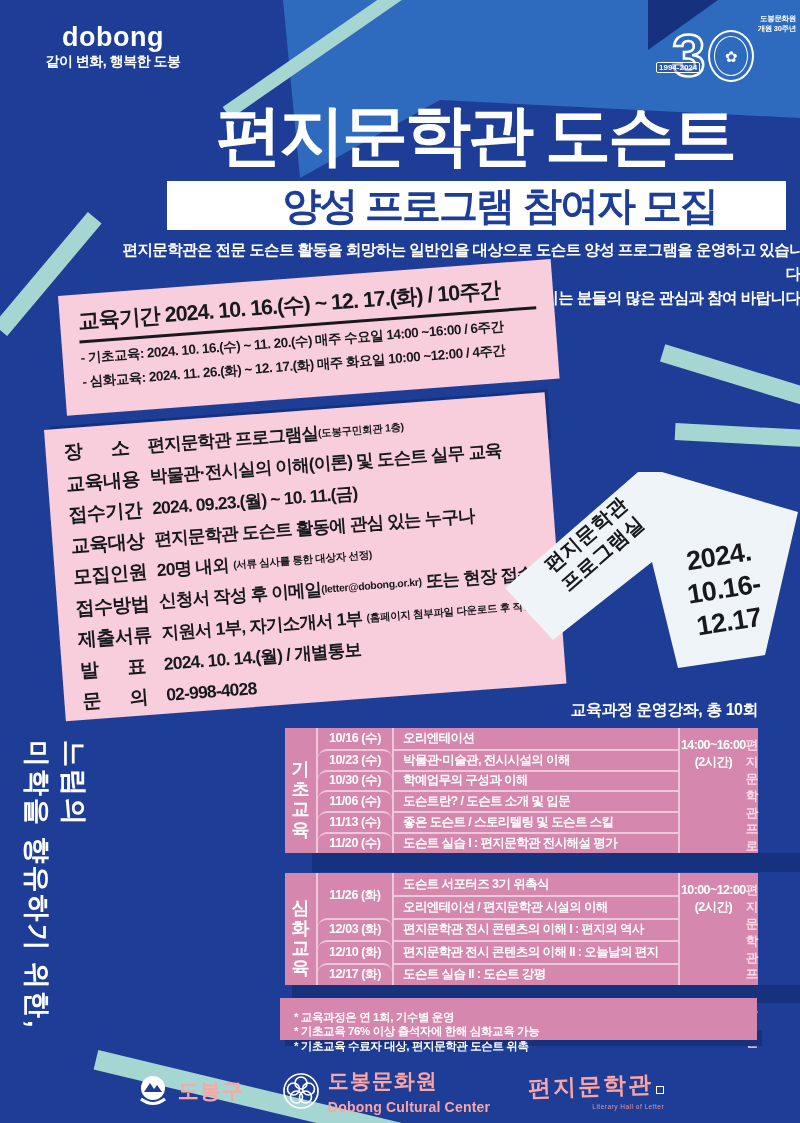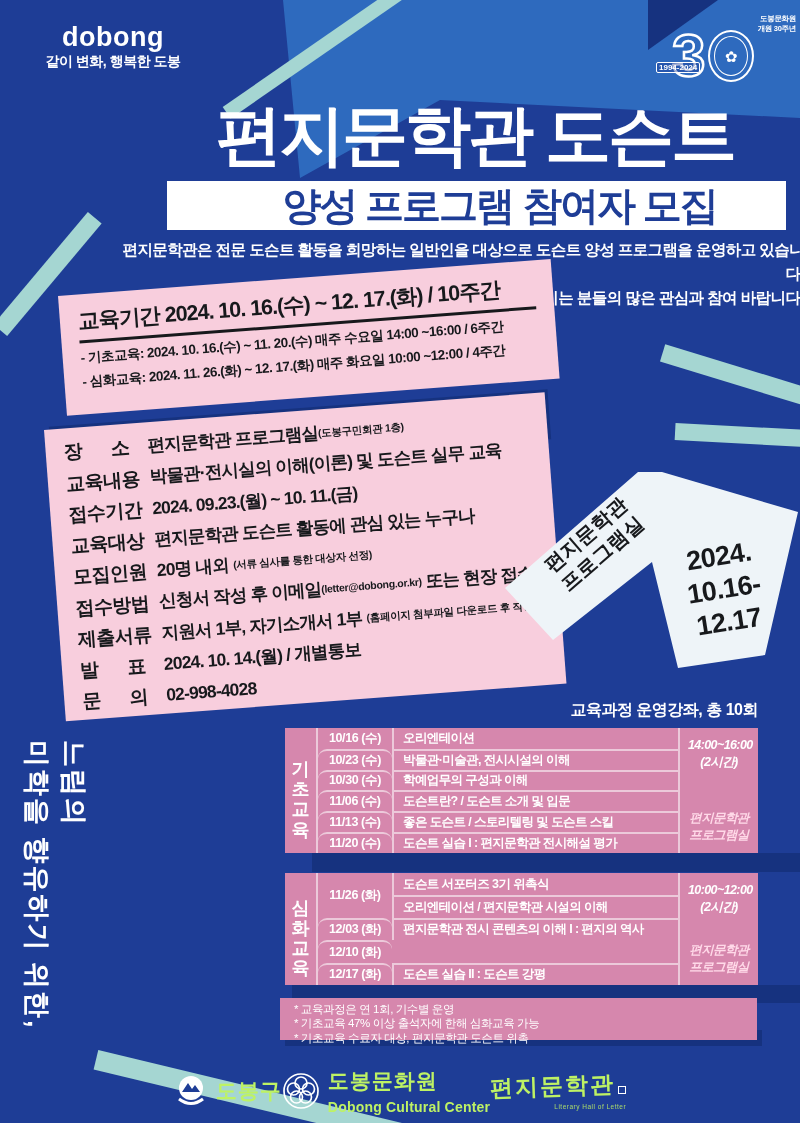--- a/index.html
+++ b/index.html
@@ -90,36 +90,36 @@
   .t2{left:285px;top:873px;width:473px;grid-template-columns:33px 74px 286px 80px;
         grid-template-rows:repeat(5,22.4px);}
   .lbl{grid-column:1;grid-row:1/-1;border-right:2px solid rgba(255,255,255,.55);
         display:flex;align-items:center;justify-content:center;}
   .lbl span{width:20px;font-size:18px;font-weight:800;color:#fff;line-height:1.12;
         text-align:center;word-break:break-all;margin-top:18px;}
   .cell{color:#fff;font-size:12.5px;font-weight:600;display:flex;align-items:center;white-space:nowrap;}
   .date{grid-column:2;justify-content:center;letter-spacing:-.4px;border-radius:9px;}
   .topic{grid-column:3;border-left:2px solid rgba(255,255,255,.55);padding-left:9px;letter-spacing:-.6px;}
   .info{grid-column:4;grid-row:1/-1;border-left:2px solid rgba(255,255,255,.55);
-        display:flex;flex-direction:column;justify-content:space-between;text-align:center;padding:9px 8px;font-style:italic;}
+        display:flex;flex-direction:row;justify-content:space-between;text-align:center;padding:9px 1px;}
   .time{color:#fff;font-size:12.5px;font-weight:700;letter-spacing:-.6px;line-height:1.35;}
   .place{color:#ffd9e8;font-size:12.5px;font-weight:700;letter-spacing:-.6px;line-height:1.35;}
   .hl{border-top:2px solid rgba(255,255,255,.55);}
   .gr1{grid-row:1}.gr2{grid-row:2}.gr3{grid-row:3}.gr4{grid-row:4}.gr5{grid-row:5}.gr6{grid-row:6}
   .gr12{grid-row:1/3}
   .divider{left:312px;top:853px;width:488px;height:19px;}
   .underA{left:292px;top:985px;width:508px;height:18px;}
   .underB{left:285px;top:1030px;width:477px;height:16px;}
   .notesbox{left:280px;top:998px;width:477px;height:42px;background:#d687ad;
-        padding:4px 0 0 14px;color:#fff;font-size:11.5px;font-weight:400;
+        padding:12px 0 0 14px;color:#fff;font-size:11.5px;font-weight:700;
         line-height:1.26;letter-spacing:-.4px;white-space:nowrap;}
 
   
   .footer{left:0;top:1058px;width:800px;height:65px;display:flex;align-items:center;
-        justify-content:center;color:#bef264;}
+        justify-content:center;gap:38px;color:#fca5a5;}
   .forg{display:flex;align-items:center;gap:8px;}
   .forg .ko{font-size:21px;font-weight:800;letter-spacing:1px;}
   .forg .en{font-size:14px;font-weight:700;letter-spacing:.2px;margin-top:4px;}
   .hall{position:relative;text-align:right;}
   .hall .callig{font-family:"DejaVu Serif",serif;font-size:23px;font-weight:700;
         letter-spacing:2px;transform:rotate(-2deg);display:inline-block;}
   .hall .seal{display:inline-block;width:8px;height:8px;border:1.5px solid #fff;margin-left:3px;}
   .hall .en2{font-size:6.5px;letter-spacing:.5px;opacity:.85;margin-top:1px;}
 </style>
 </head>
@@ -242,39 +242,40 @@
   <div class="abs sched t2">
     <div class="lbl">
         <span>심화교육</span>
       </div>
     <div class="cell date gr12">11/26 (화)</div>
     <div class="cell topic gr1">도슨트 서포터즈 3기 위촉식</div>
     <div class="cell topic gr2 hl">오리엔테이션 / 편지문학관 시설의 이해</div>
     <div class="cell date gr3 hl">12/03 (화)</div>
     <div class="cell topic gr3 hl">편지문학관 전시 콘텐츠의 이해 I : 편지의 역사</div>
     <div class="cell date gr4 hl">12/10 (화)</div>
+    <div class="cell topic gr4 hl">편지문학관 전시 콘텐츠의 이해 II : 오늘날의 편지</div>
     <div class="cell date gr5 hl">12/17 (화)</div>
     <div class="cell topic gr5 hl">도슨트 실습 II : 도슨트 강평</div>
     <div class="info">
       <div class="time">
         <div>10:00~12:00</div>
         <div>(2시간)</div>
       </div>
       <div class="place">
         <div>편지문학관</div>
         <div>프로그램실</div>
       </div>
     </div>
   </div>
 
   <div class="abs navy-strip underA"></div>
   <div class="abs navy-strip underB"></div>
   <div class="abs notesbox">
     <div>* 교육과정은 연 1회, 기수별 운영</div>
-    <div>* 기초교육 47% 이상 출석자에 한해 심화교육 가능</div>
+    <div>* 기초교육 76% 이상 출석자에 한해 심화교육 가능</div>
     <div>* 기초교육 수료자 대상, 편지문학관 도슨트 위촉</div>
   </div>
 
   <div class="abs footer">
     <div class="forg">
       <svg width="34" height="34">
         <circle cx="17" cy="14" r="12" fill="#fff"></circle>
         <path d="M8 18 L14 9 L18 15 L21 11 L26 18 Z" fill="#1e3d96"></path>
         <path d="M5 25 q12 9 24 0" stroke="#fff" stroke-width="3" fill="none"></path>
       </svg>

